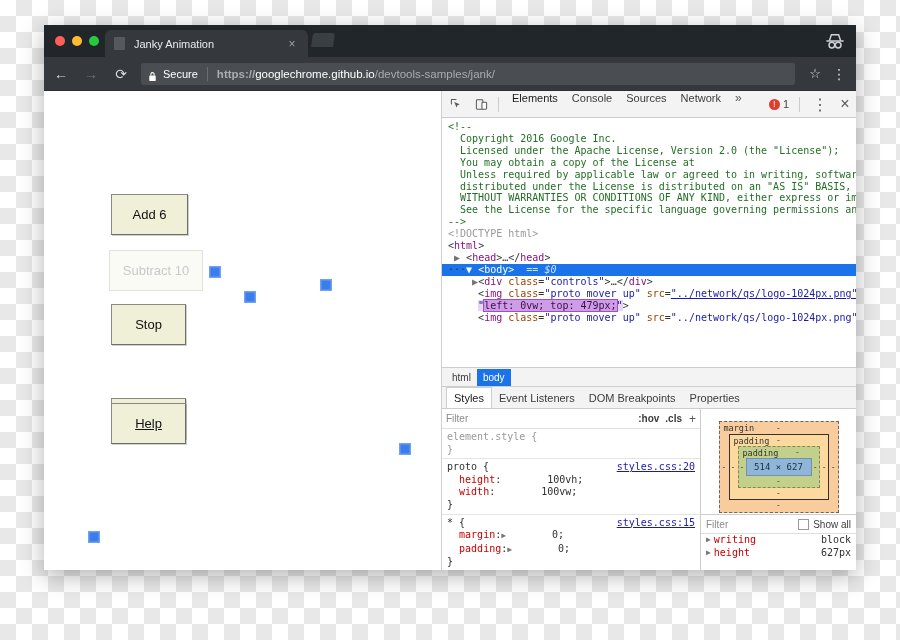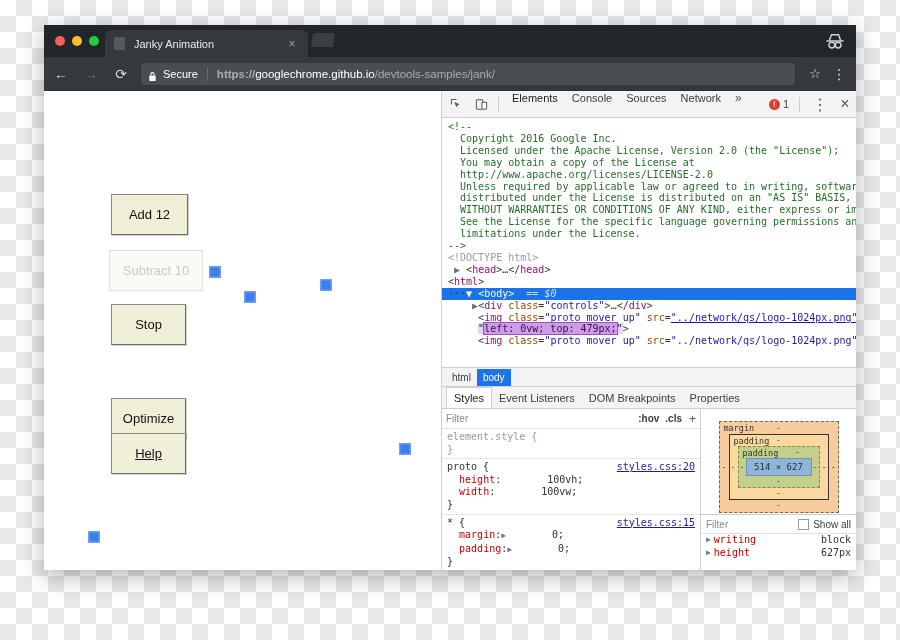--- a/index.html
+++ b/index.html
@@ -428,32 +428,32 @@
     </div>
     <div class="star-btn">☆</div>
     <div class="menu-btn">⋮</div>
   </div>
 
   <div class="content">
 
     <div class="page">
       <div id="jank-buttons">
           <div class="jank-btn" style="left: 67px; top: 103px; width: 75px; height: 39px;">
-            <span>Add 12</span>
+            <span>Add 6</span>
           </div>
           <div class="jank-btn disabled" style="left: 65px; top: 159px; width: 92px; height: 39px;">
             <span>Subtract 10</span>
           </div>
           <div class="jank-btn" style="left: 67px; top: 213px; width: 73px; height: 39px;">
             <span>Stop</span>
           </div>
           <div class="jank-btn" style="left: 67px; top: 267px; width: 73px; height: 39px; margin-top: 40px;">
             <span>Optimize</span>
           </div>
-          <div class="jank-btn link" style="left: 67px; top: 342px; width: 73px; height: 39px;">
+          <div class="jank-btn link" style="left: 67px; top: 312px; width: 73px; height: 39px;">
             <span>Help</span>
           </div>
         </div>
       <div id="jank-movers">
           <div class="mover" style="left: 276px; top: 188px; background: rgb(59, 125, 237);"></div>
           <div class="mover" style="left: 200px; top: 200px; background: rgb(59, 125, 237);"></div>
           <div class="mover" style="left: 165px; top: 175px; background: rgb(59, 125, 237);"></div>
           <div class="mover" style="left: 355px; top: 352px; background: rgb(59, 125, 237);"></div>
           <div class="mover" style="left: 44px; top: 440px; background: rgb(59, 125, 237);"></div>
         </div>
@@ -490,31 +490,29 @@
         <div class="dt-icon-btn">×</div>
       </div>
 
       <div class="dt-tree" id="dt-tree">
           <div class="tline c-comment">&lt;!--</div>
           <div class="tline c-comment">  Copyright 2016 Google Inc.</div>
           <div class="tline c-comment"></div>
           <div class="tline c-comment">  Licensed under the Apache License, Version 2.0 (the "License");</div>
           <div class="tline c-comment">  You may obtain a copy of the License at</div>
           <div class="tline c-comment"></div>
-          <div class="tline c-comment">  http://www.apache.org/licenses/LICENSE-2.0</div>
           <div class="tline c-comment"></div>
           <div class="tline c-comment">  Unless required by applicable law or agreed to in writing, software</div>
           <div class="tline c-comment">  distributed under the License is distributed on an "AS IS" BASIS,</div>
           <div class="tline c-comment">  WITHOUT WARRANTIES OR CONDITIONS OF ANY KIND, either express or implied.</div>
           <div class="tline c-comment">  See the License for the specific language governing permissions and</div>
-          <div class="tline c-comment">  limitations under the License.</div>
           <div class="tline c-comment">--&gt;</div>
           <div class="tline c-doctype">&lt;!DOCTYPE html&gt;</div>
+          <div class="tline"><span class="c-punct">&lt;</span><span class="c-tag">html</span><span class="c-punct">&gt;</span></div>
           <div class="tline"> <span class="arrow">▶</span> <span class="c-punct">&lt;</span><span class="c-tag">head</span><span class="c-punct">&gt;…&lt;/</span><span class="c-tag">head</span><span class="c-punct">&gt;</span></div>
-          <div class="tline"><span class="c-punct">&lt;</span><span class="c-tag">html</span><span class="c-punct">&gt;</span></div>
           <div class="tline sel-row">···<span class="arrow">▼</span> <span class="c-punct">&lt;</span><span class="c-tag">body</span><span class="c-punct">&gt;</span>  <span class="c-gray">== $0</span></div>
           <div class="tline">    <span class="arrow">▶</span><span class="c-punct">&lt;</span><span class="c-tag">div</span> <span class="c-attr">class</span><span class="c-punct">=</span><span class="c-val">"controls"</span><span class="c-punct">&gt;…&lt;/</span><span class="c-tag">div</span><span class="c-punct">&gt;</span></div>
           <div class="tline">     <span class="c-punct">&lt;</span><span class="c-tag">img</span> <span class="c-attr">class</span><span class="c-punct">=</span><span class="c-val">"proto mover up"</span> <span class="c-attr">src</span><span class="c-punct">=</span><span class="c-link">"../network/qs/logo-1024px.png"</span> </div>
           <div class="tline">     <span class="attr-box c-val">"</span><span class="hl-style">left: 0vw; top: 479px;</span><span class="attr-box c-val">"</span><span class="c-punct">&gt;</span></div>
           <div class="tline">     <span class="c-punct">&lt;</span><span class="c-tag">img</span> <span class="c-attr">class</span><span class="c-punct">=</span><span class="c-val">"proto mover up"</span> <span class="c-attr">src</span><span class="c-punct">=</span><span class="c-val">"../network/qs/logo-1024px.png"</span> </div>
         </div>
 
       <div class="crumbs" id="crumbs">
           <span class="crumb">html</span>
           <span class="crumb active">body</span>

